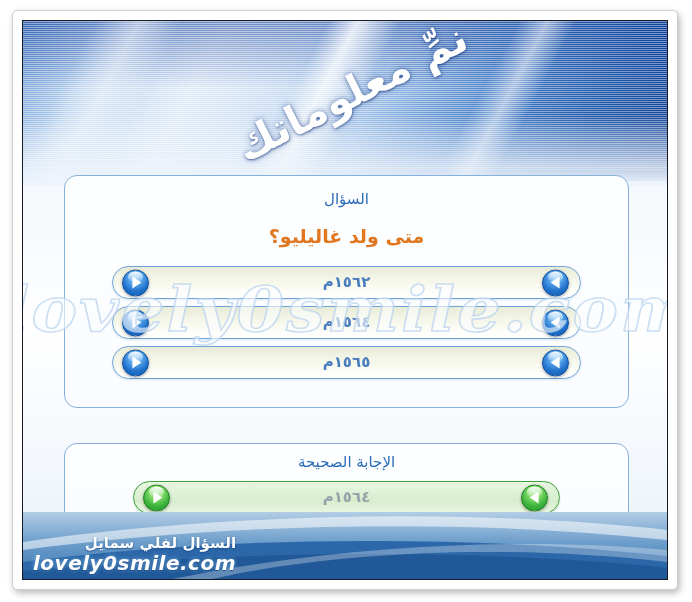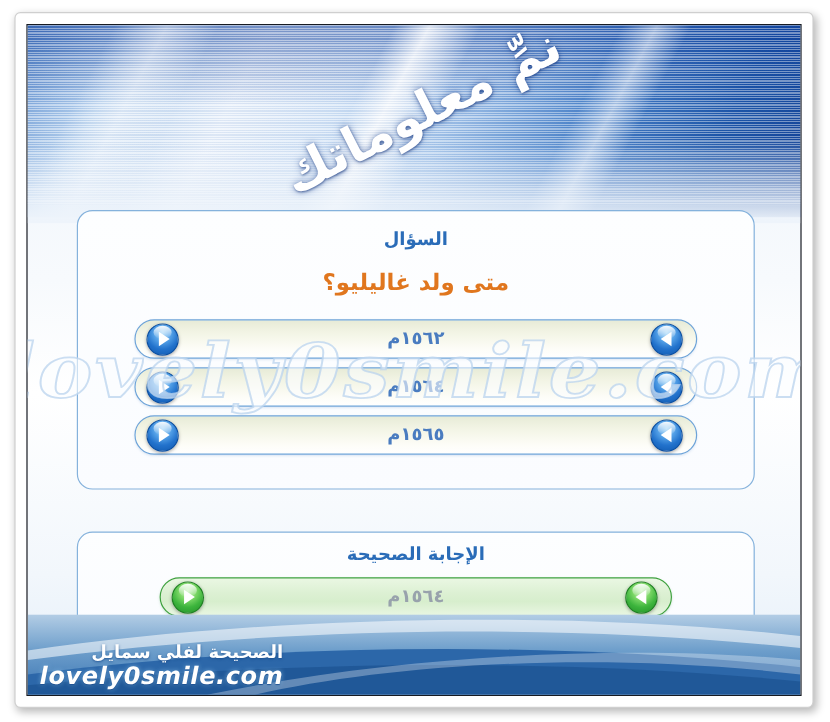--- a/index.html
+++ b/index.html
@@ -52,21 +52,21 @@
   }
   
   .panel{
     position:absolute;left:41px;width:565px;box-sizing:border-box;
     background:linear-gradient(to bottom,#fdfeff 0%,#fafcff 100%);
     border:1px solid #85b2dc;border-radius:13px;
   }
   .panel-question{top:154px;height:233px;}
   .panel-answer{top:422px;height:88px;}
   .section-title{
-    text-align:center;font-size:15px;font-weight:bold;color:#2a6cb8;
+    text-align:center;font-size:15px;font-weight:normal;color:#2a6cb8;
     margin:0;padding-top:14px;
   }
   .panel-answer .section-title{padding-top:9px;}
   .question-text{
     text-align:center;font-size:19px;font-weight:bold;color:#e0761e;
     margin:0;padding-top:17px;
   }
   
   .bars{margin-top:19px;}
   .bar{
@@ -212,19 +212,19 @@
             <stop offset="1" stop-color="#3a74b2"></stop>
           </linearGradient>
         </defs>
         <rect x="0" y="0" width="646" height="67" fill="url(#fgrad)"></rect>
         <path d="M0,38 C180,14 420,4 646,28 L646,18 C430,-6 180,4 0,30 Z" fill="#ffffff" opacity="0.55"></path>
         <path d="M0,67 L0,50 C200,24 440,22 646,44 L646,67 Z" fill="#2c67a9"></path>
         <path d="M0,67 L0,59 C240,36 470,38 646,56 L646,67 Z" fill="#1f5796" opacity="0.9"></path>
         <path d="M150,67 C330,30 520,26 646,38 L646,50 C470,30 300,42 190,67 Z" fill="#ffffff" opacity="0.30"></path>
       </svg>
       <div class="footer-text">
-        <div class="footer-line1" dir="rtl">الصحيحة لفلي سمايل</div>
+        <div class="footer-line1" dir="rtl">السؤال لفلي سمايل</div>
         <div class="footer-line2">lovely0smile.com</div>
       </div>
     </div>
 
   </div>
 </div>
 
 </body></html>

